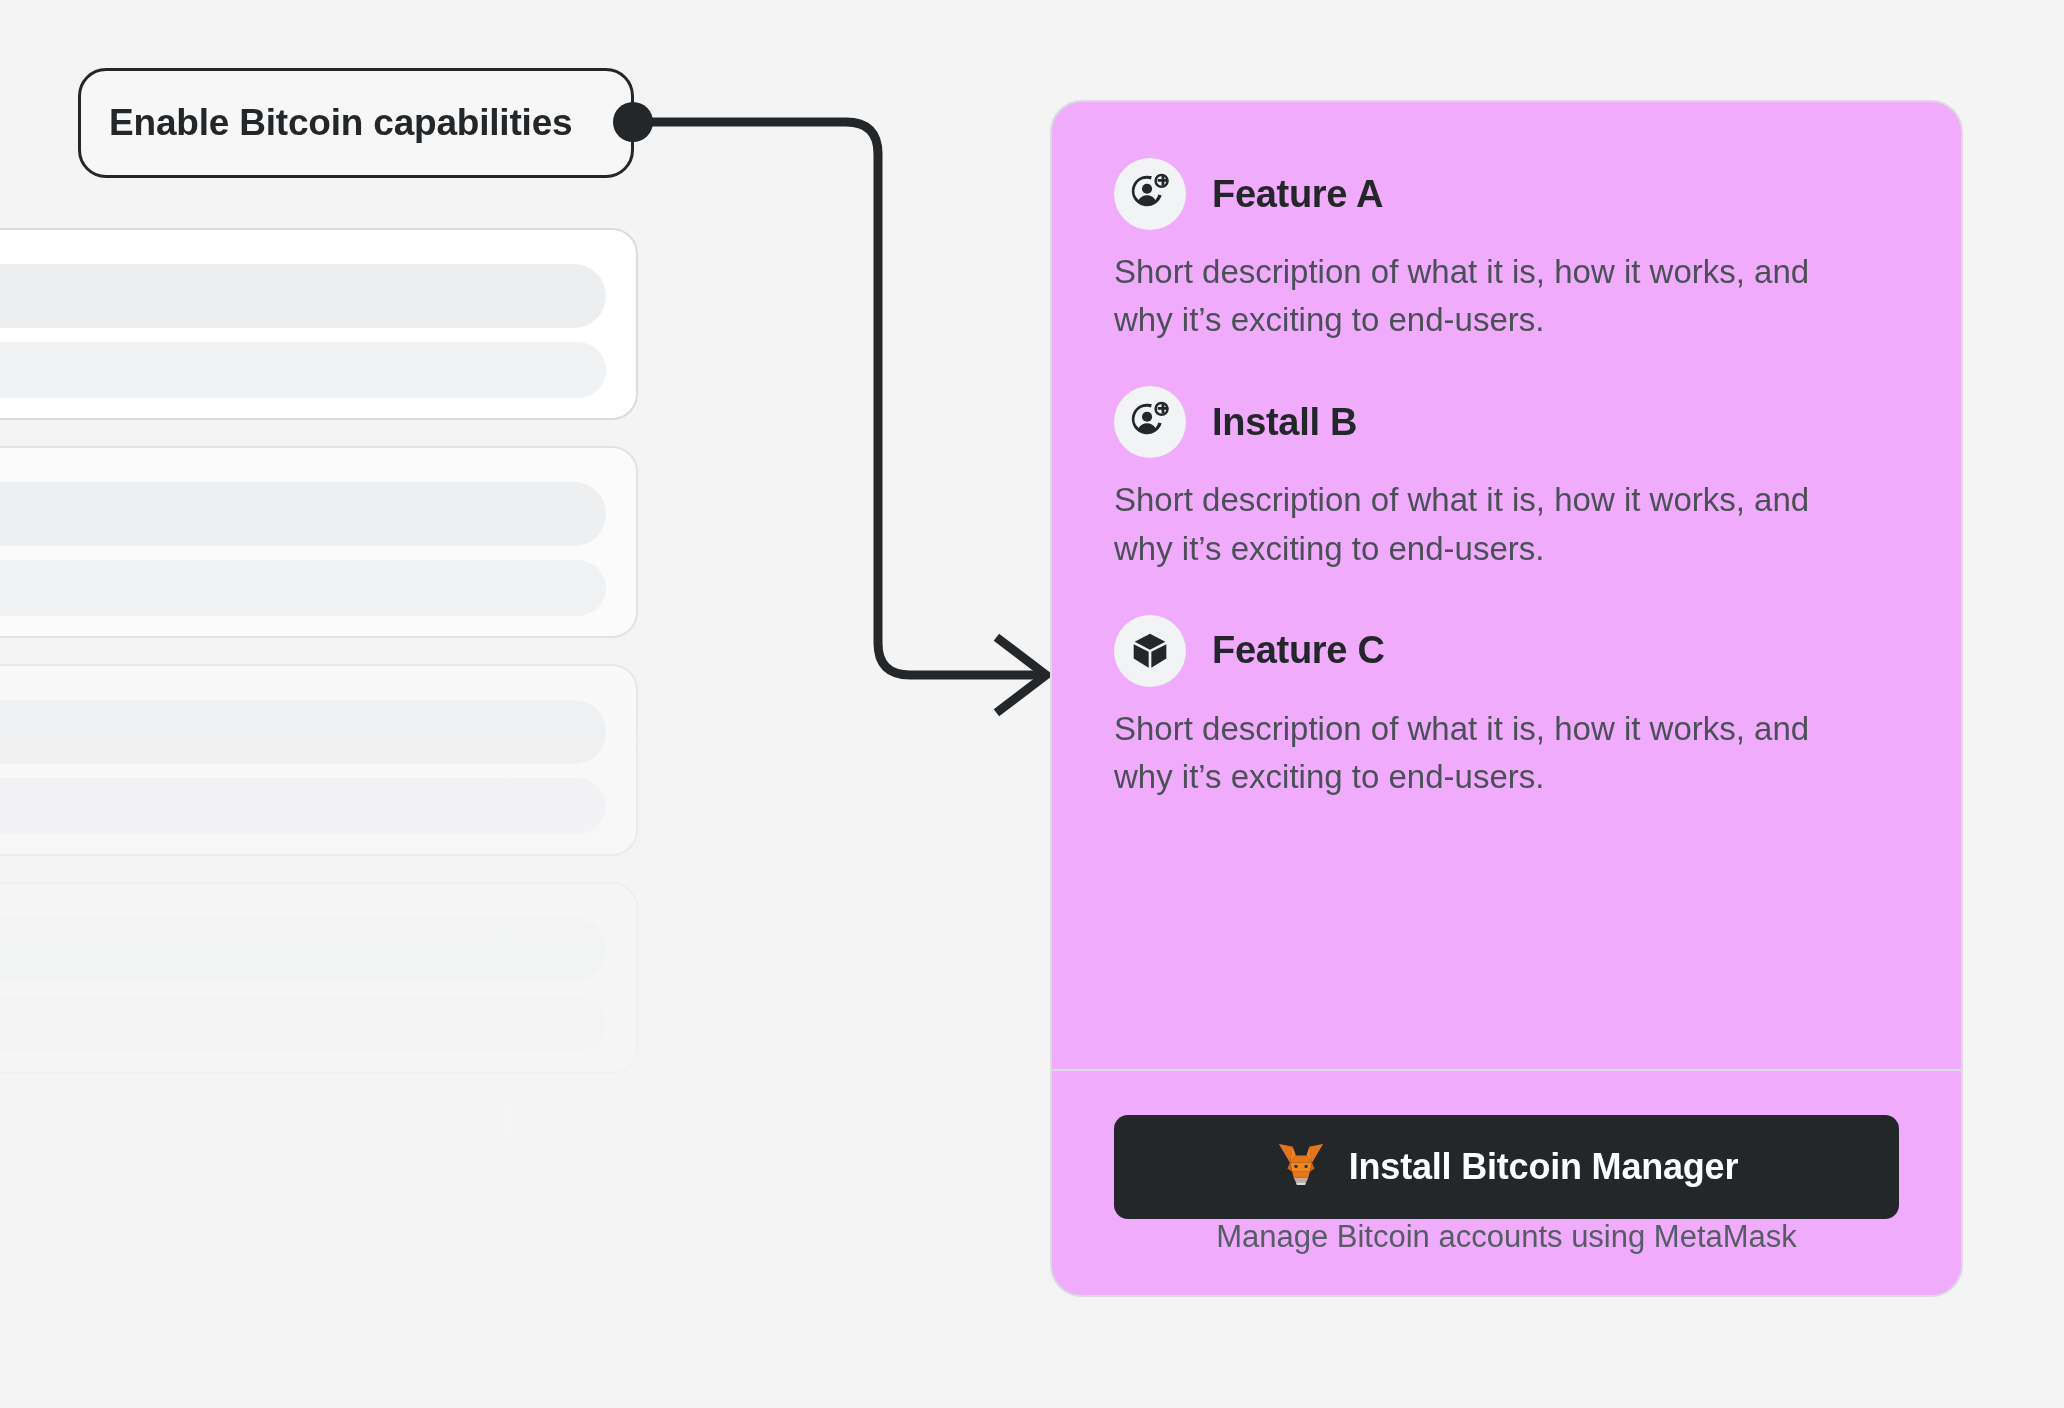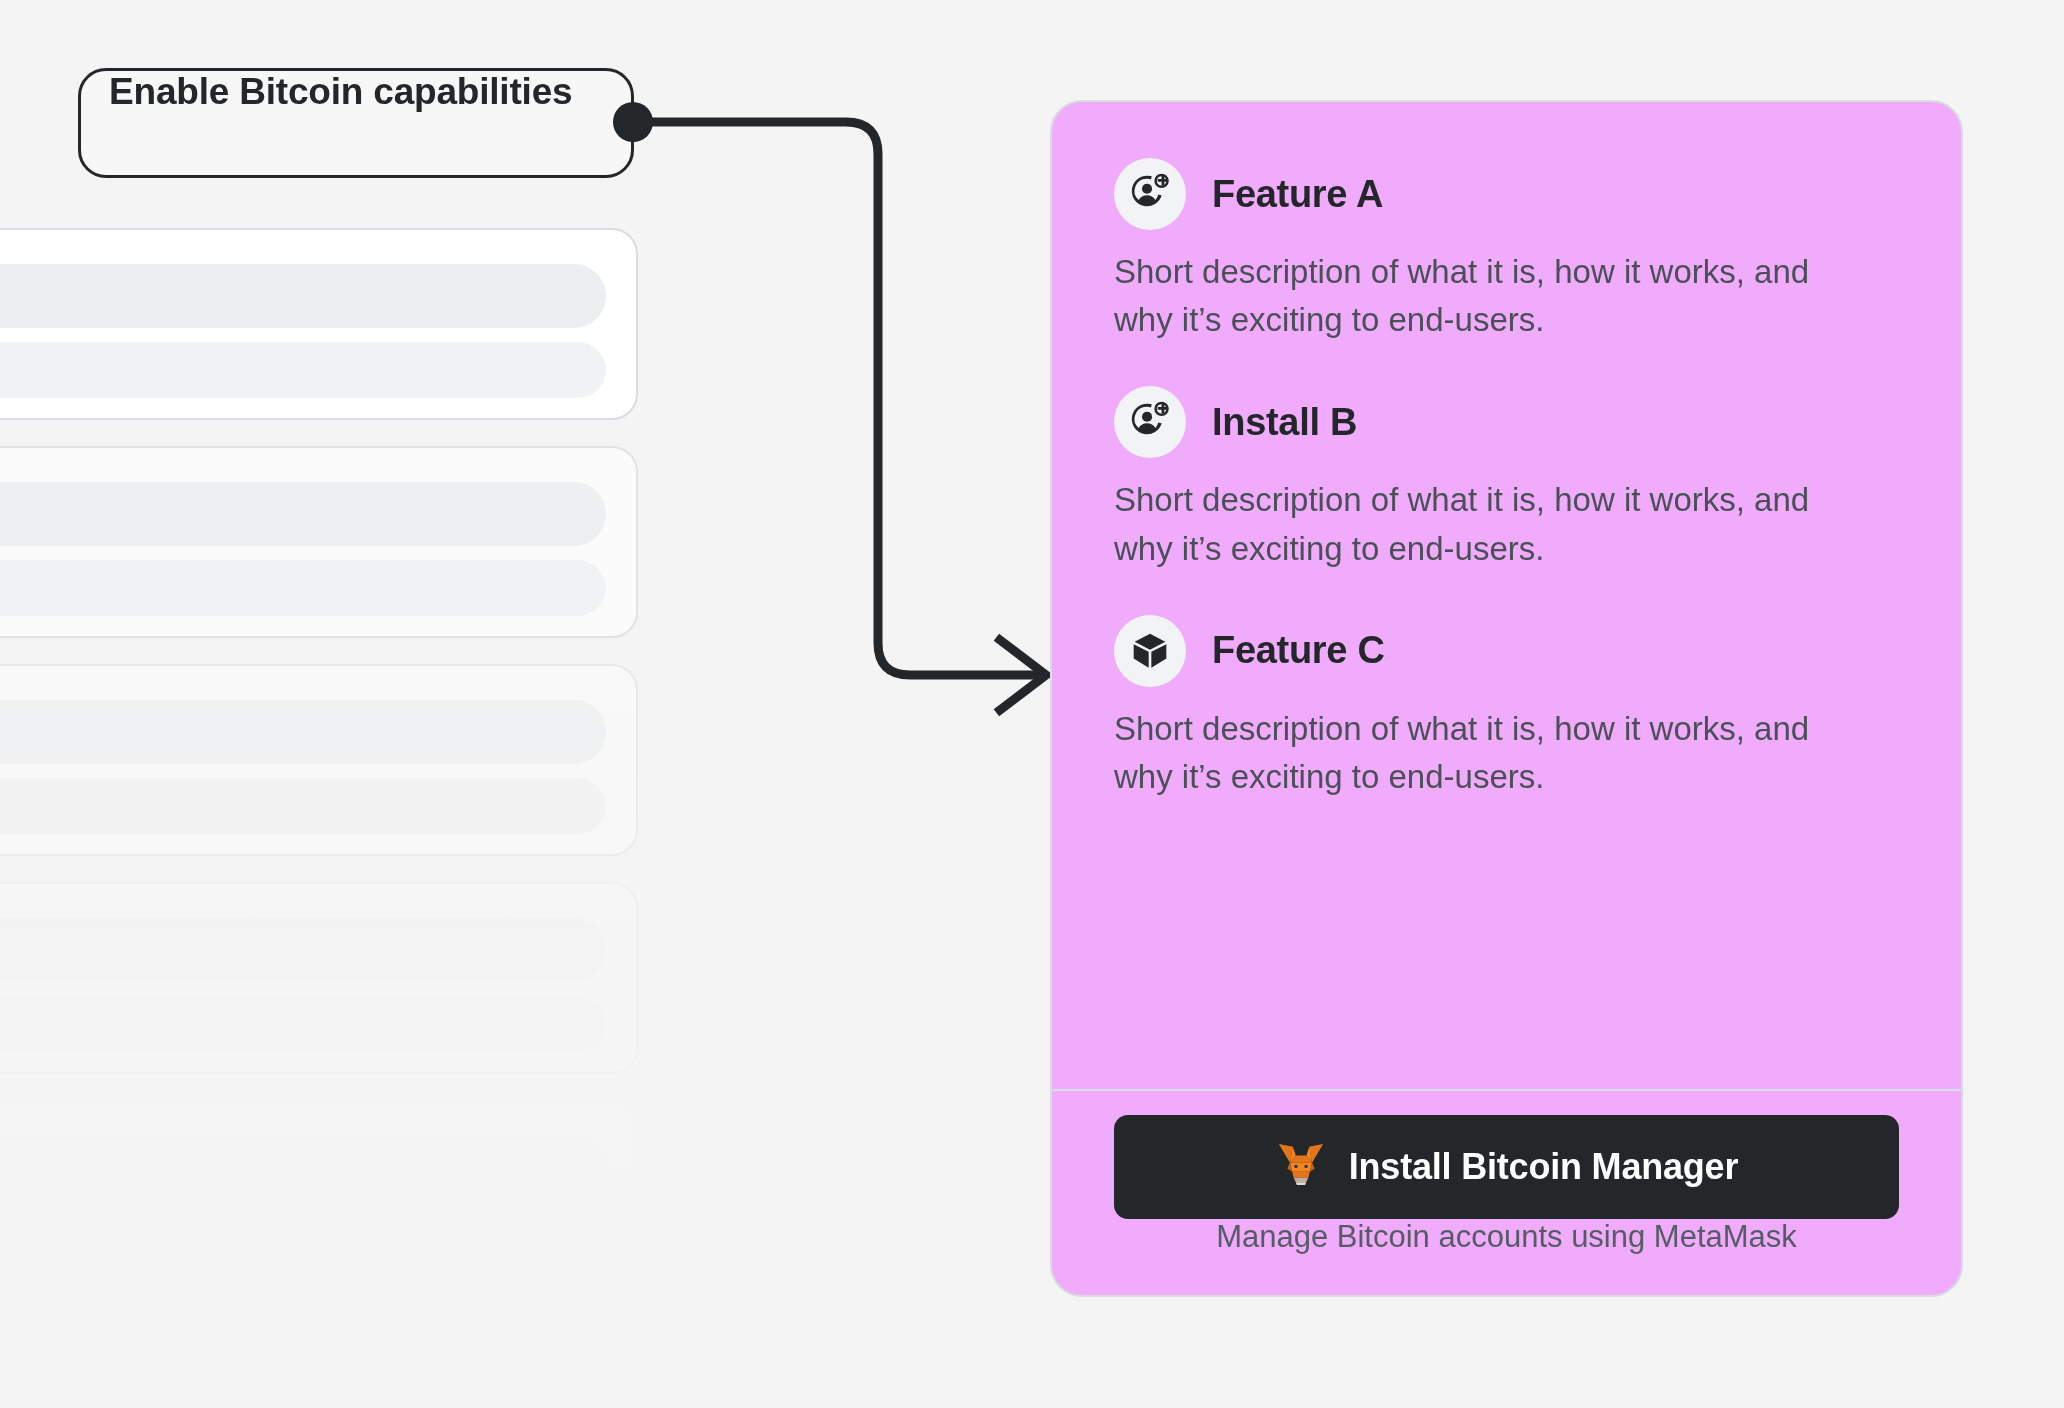--- a/index.html
+++ b/index.html
@@ -71,20 +71,21 @@
     position: absolute;
     left: 78px;
     top: 68px;
     width: 556px;
     height: 110px;
     box-sizing: border-box;
     background: #f7f7f7;
     border: 3px solid #24272a;
     border-radius: 28px;
     display: flex;
+    align-items: center;
     padding-left: 28px;
   }
   #callout-label .label-text {
     font-size: 37px;
     font-weight: 700;
     color: #24272a;
     letter-spacing: -0.2px;
     white-space: nowrap;
   }
 
@@ -148,21 +149,21 @@
     max-width: 720px;
   }
 
   
   #card-divider {
     height: 2px;
     background: #d9dce0;
     width: 100%;
   }
   #card-footer {
-    padding: 24px 62px 40px 62px;
+    padding: 44px 62px 40px 62px;
   }
   #install-button {
     width: 100%;
     height: 104px;
     box-sizing: border-box;
     background: #24272a;
     border: none;
     border-radius: 14px;
     display: flex;
     align-items: center;

